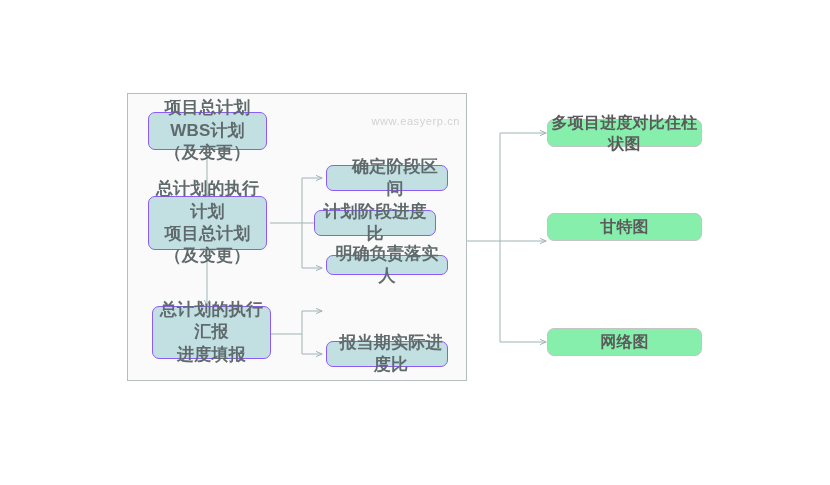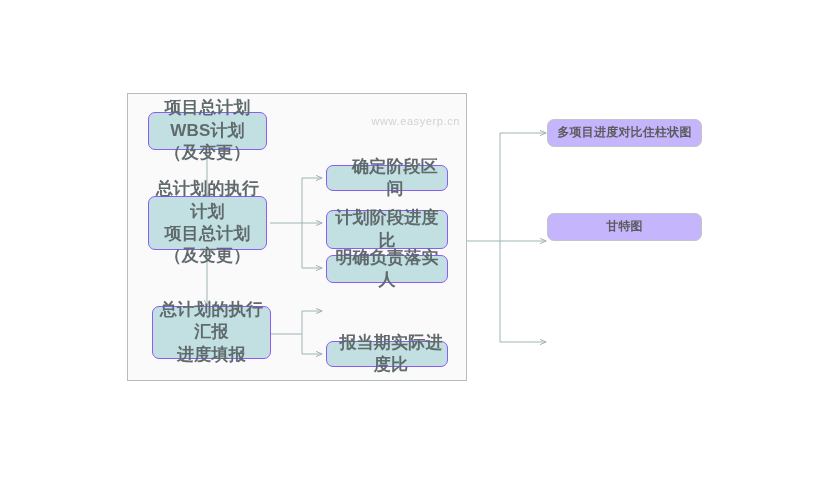--- a/index.html
+++ b/index.html
@@ -60,24 +60,24 @@
   .node-teal {
     background: #c2dfe2;
     border: 1px solid #8b5cf6;
     color: #5f6a6c;
     font-size: 17px;
     font-weight: bold;
   }
   .node-teal .node-text { padding: 0 4px; }
 
   .node-gray {
-    background: #c4b5fd;
+    background: #86efac;
     border: 1px solid #c4c4c4;
     color: #5b5b5b;
-    font-size: 12px;
+    font-size: 16px;
     font-weight: bold;
   }
 
   .watermark {
     position: absolute;
     left: 330px;
     top: 115px;
     width: 130px;
     font-size: 11px;
     color: #d2d2d2;
@@ -143,35 +143,38 @@
     <span class="node-text">
       <span>总计划的执行汇报</span><br>
       <span>进度填报</span>
     </span>
   </div>
 
   <div class="node node-teal" style="left:326px; top:165px; width:122px; height:26px;padding-left:16px;">
     <span class="node-text">确定阶段区间</span>
   </div>
 
-  <div class="node node-teal" style="left:326px; top:210px; width:122px; height:39px;">
+  <div class="node node-teal" style="left:314px; top:210px; width:122px; height:26px;">
     <span class="node-text">计划阶段进度比</span>
   </div>
 
-  <div class="node node-teal" style="left:326px; top:255px; width:122px; height:28px;">
+  <div class="node node-teal" style="left:326px; top:255px; width:122px; height:20px;">
     <span class="node-text">明确负责落实人</span>
   </div>
 
 
   <div class="node node-teal" style="left:326px; top:341px; width:122px; height:26px;padding-left:8px;">
     <span class="node-text">报当期实际进度比</span>
   </div>
 
   <div class="node node-gray" style="left:547px; top:119px; width:155px; height:28px;">
     <span class="node-text">多项目进度对比住柱状图</span>
   </div>
 
   <div class="node node-gray" style="left:547px; top:213px; width:155px; height:28px;">
     <span class="node-text">甘特图</span>
   </div>
 
+  <div class="node node-gray" style="left:547px; top:328px; width:155px; height:28px;">
+    <span class="node-text">网络图</span>
+  </div>
 
 </div>
 
 </body></html>

